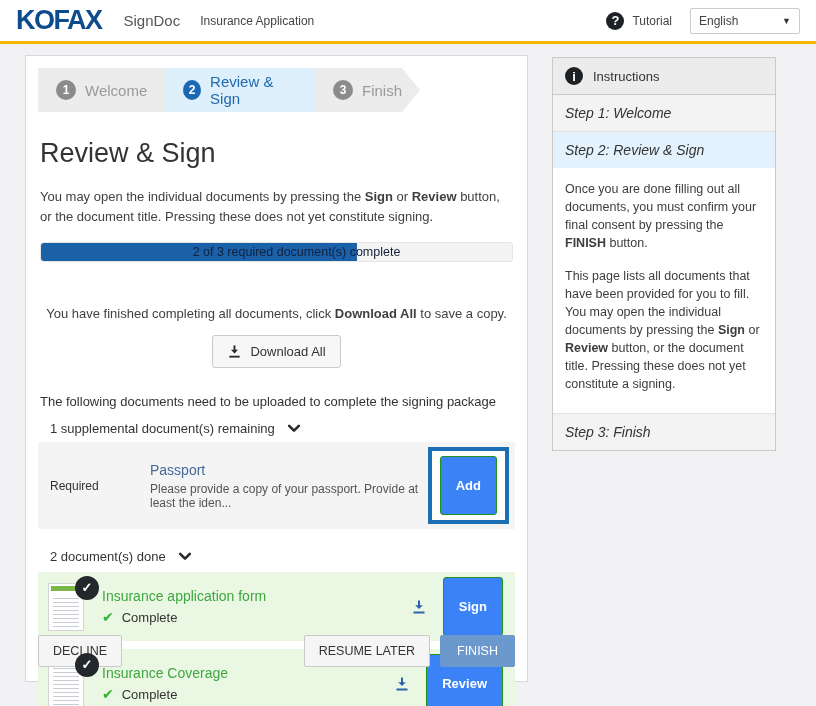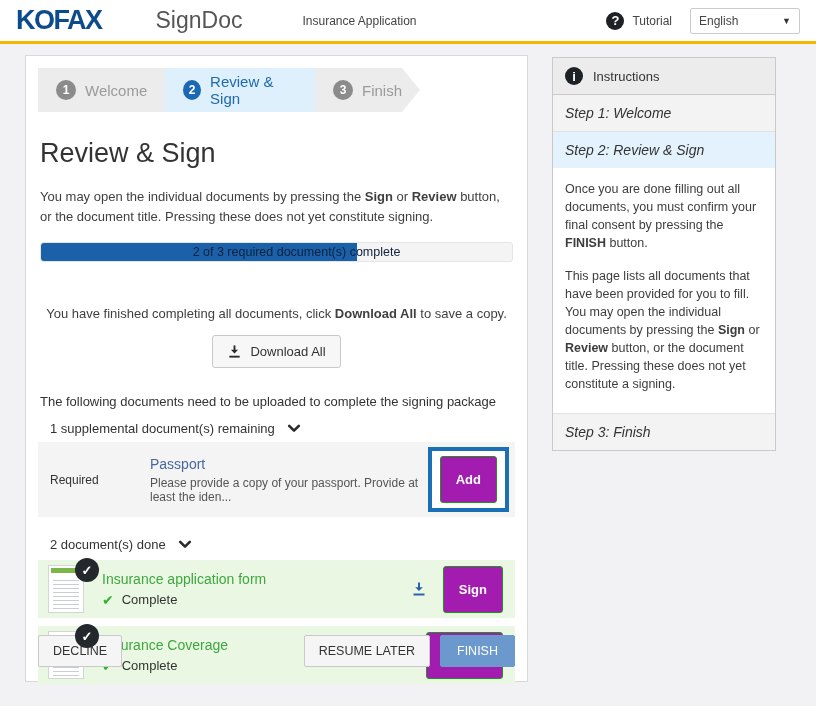--- a/index.html
+++ b/index.html
@@ -7,24 +7,24 @@
   body {
     font-family: "Liberation Sans", sans-serif;
     background:#f2f2f5;
     color:#333;
     position:relative;
     overflow:hidden;
   }
   
   .header {
     height:44px; background:#fff; display:flex; align-items:center;
-    padding:0 16px; border-bottom:3px solid #f2b600;gap:40px;
+    padding:0 16px; border-bottom:3px solid #f2b600;
   }
   .logo { font-size:27px; font-weight:800; color:#0d4c8c; letter-spacing:-1.5px; }
-  .product { font-size:23px; color:#555; margin-left:14px; }
+  .product { font-size:15px; color:#555; margin-left:22px; }
   .pkg { font-size:12px; color:#444; margin-left:20px; }
   .header-right { margin-left:auto; display:flex; align-items:center; gap:8px; }
   .circle-icon {
     width:18px; height:18px; border-radius:50%; background:#1d2125; color:#fff;
     font-size:13px; font-weight:bold; display:flex; align-items:center; justify-content:center;
     flex:0 0 auto;
   }
   .tutorial { font-size:12px; color:#444; margin-right:10px; cursor:pointer; }
   .lang-select {
     width:110px; height:26px; border:1px solid #ccc; border-radius:2px; background:#fff;
@@ -88,22 +88,22 @@
     padding:5px 6px 5px 12px; min-height:54px; position:relative;
   }
   .req-label { font-size:12px; color:#333; width:72px; flex:0 0 auto; }
   .doc-info { margin-left:28px; }
   .doc-title-link { font-size:14px; color:#46689b; cursor:pointer; }
   .doc-desc { font-size:12px; color:#555; margin-top:4px; }
   .add-highlight {
     margin-left:auto; border:4px solid #1b6fb5; background:#fff; padding:5px 8px;
   }
   .btn-green {
-    background:#a21caf; color:#fff; border:1px solid #1d951d; border-radius:3px;
-    font-size:13px; font-weight:bold; padding:15px 15px; cursor:pointer;
+    background:#3b82f6; color:#fff; border:1px solid #1d951d; border-radius:3px;
+    font-size:13px; font-weight:bold; padding:21px 15px; cursor:pointer;
   }
 
   .done-row {
     margin-top:8px; background:#e9f7e3; display:flex; align-items:center;
     padding:5px 12px 5px 10px; min-height:58px;
   }
   .thumb-wrap { position:relative; width:36px; height:48px; flex:0 0 auto; }
   .thumb {
     width:36px; height:48px; background:#fff; border:1px solid #d5d5d5; overflow:hidden;
   }

